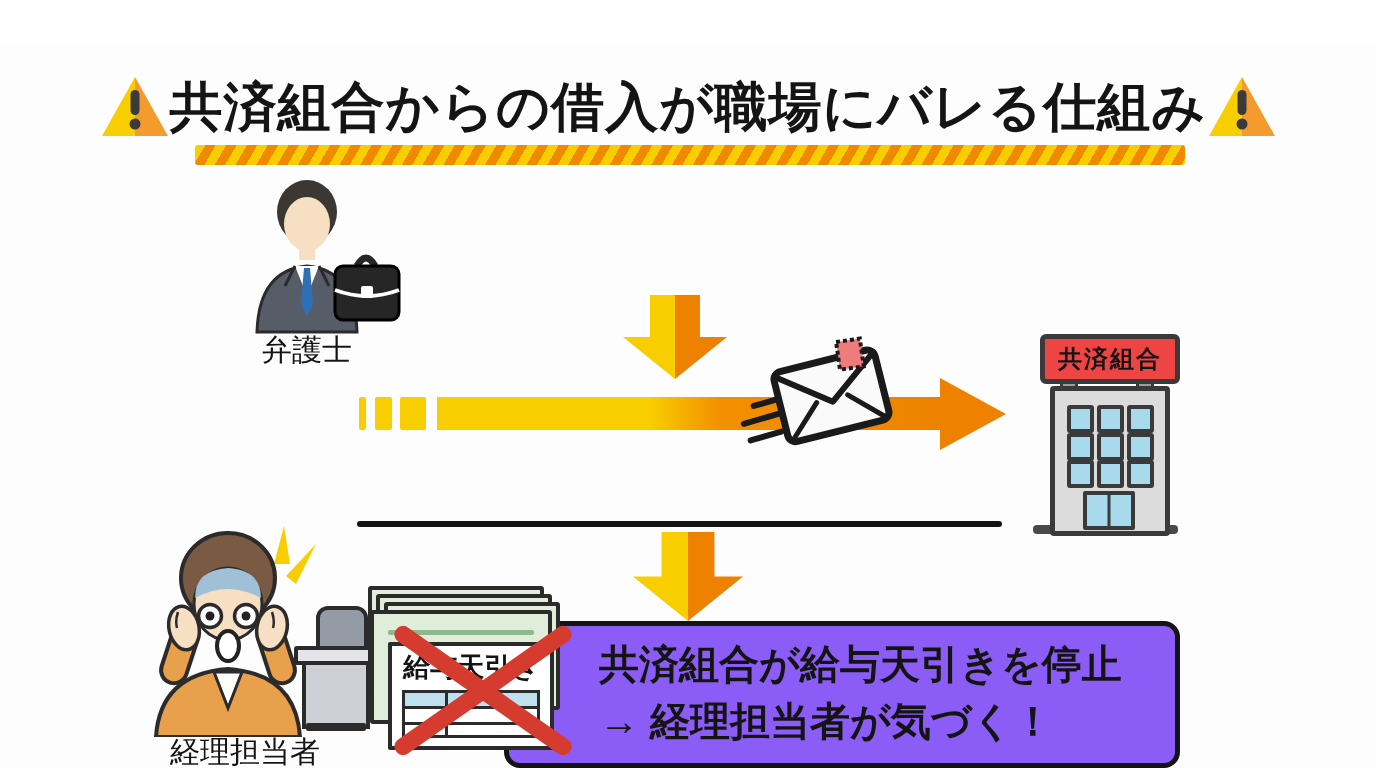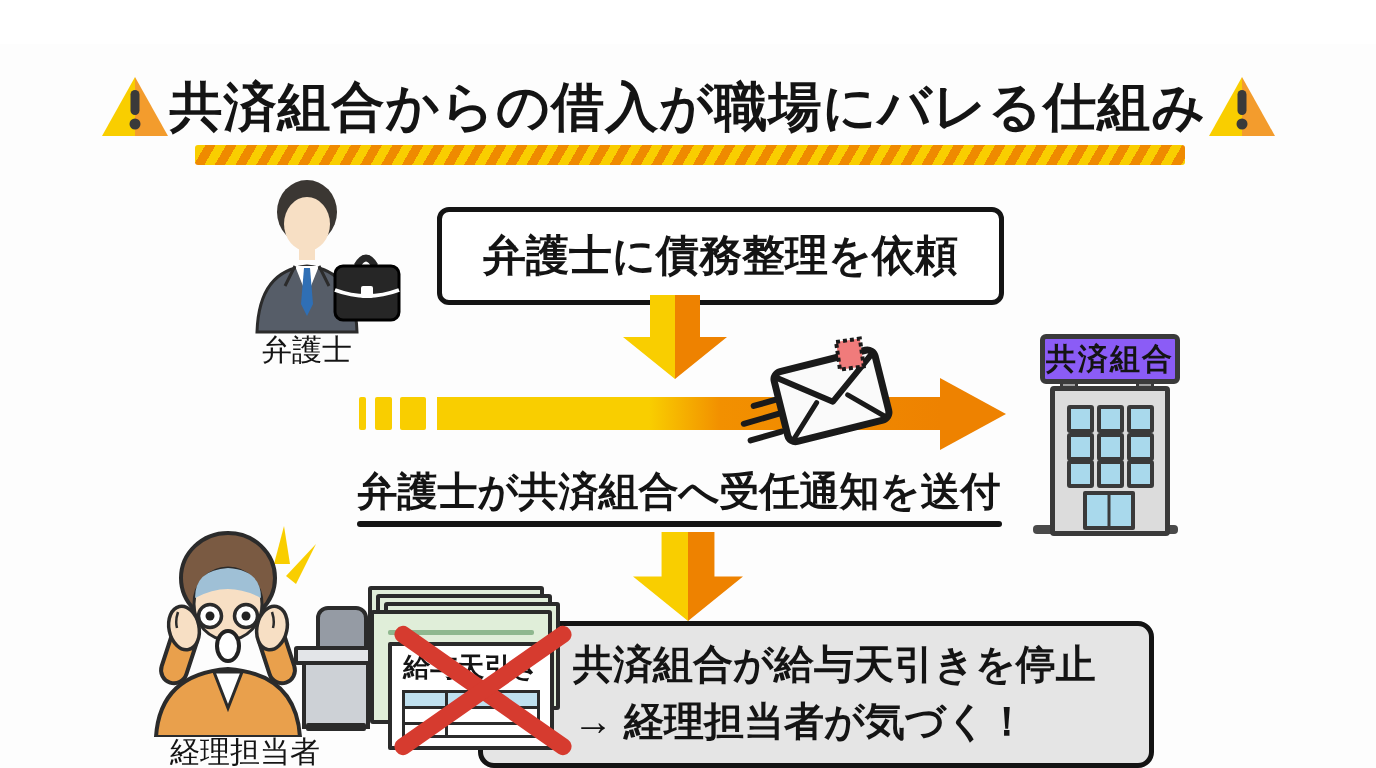--- a/index.html
+++ b/index.html
@@ -12,32 +12,32 @@
   
   .title{left:0;top:28px;width:100%;text-align:center;font-size:53px;font-weight:900;letter-spacing:1px;white-space:nowrap;}
   .title-stripe{left:195px;top:101px;width:990px;height:20px;border-radius:3px;
     background:repeating-linear-gradient(120deg,#F9CE00 0 9px,#EF8A00 9px 18px);}
 
   
   .step-box1{left:437px;top:163px;width:557px;height:88px;background:#fff;border:5px solid #141414;border-radius:12px;
     display:flex;align-items:center;justify-content:center;font-size:43px;font-weight:900;white-space:nowrap;}
   .caption2{left:337px;top:420px;width:684px;text-align:center;font-size:40px;font-weight:900;white-space:nowrap;}
   .caption2-underline{left:357px;top:477px;width:645px;height:6px;background:#141414;border-radius:3px;}
-  .step-box2{left:478px;top:577px;width:666px;height:137px;background:#e5e5e5;border:5px solid #141414;border-radius:16px;z-index:1;}
+  .step-box2{left:504px;top:577px;width:666px;height:137px;background:#8b5cf6;border:5px solid #141414;border-radius:16px;z-index:1;}
   .step-box2-text{position:absolute;left:90px;top:10px;font-size:40px;font-weight:900;line-height:57px;white-space:nowrap;}
 
   
   .hdash{top:353px;height:33px;background:#F9CE00;border-radius:2px;}
   .hbar{left:437px;top:353px;width:505px;height:33px;
     background:linear-gradient(90deg,#F9CE00 0%,#F9CE00 42%,#F29000 56%,#EE8200 100%);}
   .speedline{height:6px;background:#1A1A1A;border-radius:3px;transform:rotate(-16deg);}
 
   
-  .bsign{left:1040px;top:290px;width:130px;height:40px;background:#8b5cf6;border:5px solid #3A3A3A;border-radius:6px;
-    display:flex;align-items:center;justify-content:center;font-size:30px;font-weight:900;letter-spacing:2px;z-index:2;}
+  .bsign{left:1040px;top:290px;width:130px;height:40px;background:#ef4444;border:5px solid #3A3A3A;border-radius:6px;
+    display:flex;align-items:center;justify-content:center;font-size:24px;font-weight:900;letter-spacing:2px;z-index:2;}
   .bpost{top:328px;width:12px;height:18px;background:#9E9E9E;border:3px solid #3A3A3A;}
   .bbody{left:1050px;top:342px;width:110px;height:140px;background:#DCDCDC;border:5px solid #3A3A3A;border-radius:4px;z-index:1;}
   .bwin{position:absolute;width:19px;height:20px;background:#A9D9EC;border:4px solid #3A3A3A;border-radius:3px;}
   .bdoor{position:absolute;left:28px;top:100px;width:44px;height:31px;background:#A9D9EC;border:4px solid #3A3A3A;border-radius:2px;}
   .bdoor::after{content:"";position:absolute;left:50%;top:0;width:3px;height:100%;background:#3A3A3A;transform:translateX(-50%);}
   .bbase{left:1033px;top:481px;width:145px;height:9px;background:#4A4A4A;border-radius:4px;}
 
   
   .chair{left:316px;top:562px;width:44px;height:48px;background:#959BA4;border:4px solid #2B2B2B;border-radius:12px 12px 4px 4px;}
   .desk-top{left:294px;top:602px;width:78px;height:11px;background:#E3E5E8;border:4px solid #2B2B2B;border-radius:3px;z-index:1;}
@@ -94,23 +94,20 @@
     <path d="M60,92 L50,112 M84,92 L94,112" stroke="#2B2B2B" stroke-width="3" fill="none"></path>
     <g>
       <path d="M122,92 Q131,76 140,92" fill="none" stroke="#262626" stroke-width="7"></path>
       <rect x="100" y="92" width="64" height="54" rx="8" fill="#262626" stroke="#000" stroke-width="3"></rect>
       <path d="M100,116 Q132,128 164,116" fill="none" stroke="#ffffff" stroke-width="4"></path>
       <rect x="126" y="112" width="12" height="12" rx="2" fill="#ffffff"></rect>
     </g>
   </svg>
   <div class="abs fig-label" style="left:232px;top:286px;width:150px;">弁護士</div>
 
-  <div class="abs step-box1">
-    <span>弁護士に債務整理を依頼</span>
-  </div>
 
   <svg class="abs" style="left:623px;top:251px;" width="104" height="84" viewBox="0 0 104 84">
     <path d="M27,0 L52,0 L52,84 L0,42 L27,42 Z" fill="#F9CE00"></path>
     <path d="M52,0 L77,0 L77,42 L104,42 L52,84 Z" fill="#EE8200"></path>
   </svg>
 
   <div class="abs hdash" style="left:359px;width:7px;"></div>
   <div class="abs hdash" style="left:375px;width:17px;"></div>
   <div class="abs hdash" style="left:400px;width:26px;"></div>
   <div class="abs hbar"></div>
@@ -142,21 +139,20 @@
     <div class="bwin" style="left:12px;top:42px;"></div>
       <div class="bwin" style="left:42px;top:42px;"></div>
       <div class="bwin" style="left:72px;top:42px;"></div>
     <div class="bwin" style="left:12px;top:69px;"></div>
       <div class="bwin" style="left:42px;top:69px;"></div>
       <div class="bwin" style="left:72px;top:69px;"></div>
     <div class="bdoor"></div>
   </div>
   <div class="abs bbase"></div>
 
-  <div class="abs caption2">弁護士が共済組合へ受任通知を送付</div>
   <div class="abs caption2-underline"></div>
 
   <svg class="abs" style="left:633px;top:488px;" width="110" height="89" viewBox="0 0 104 84">
     <path d="M27,0 L52,0 L52,84 L0,42 L27,42 Z" fill="#F9CE00"></path>
     <path d="M52,0 L77,0 L77,42 L104,42 L52,84 Z" fill="#EE8200"></path>
   </svg>
 
   <div class="abs step-box2">
     <div class="step-box2-text">
       <div>共済組合が給与天引きを停止</div>

